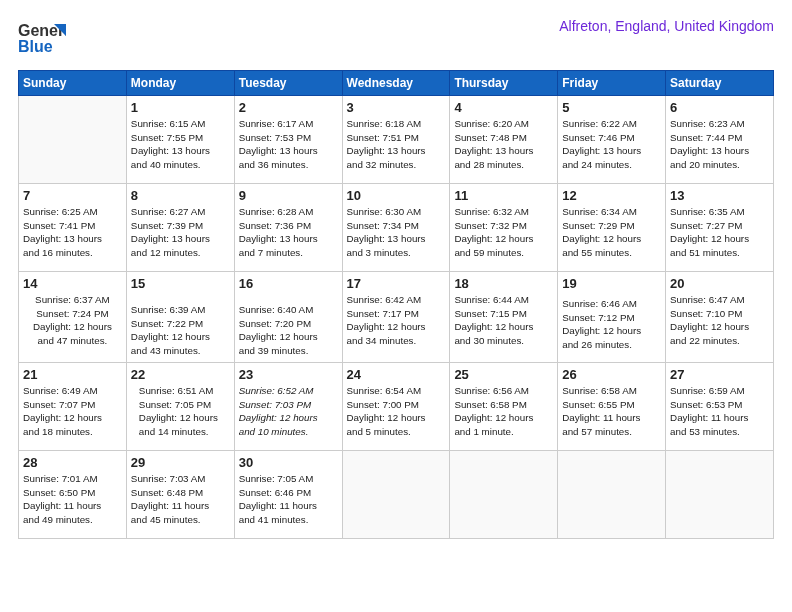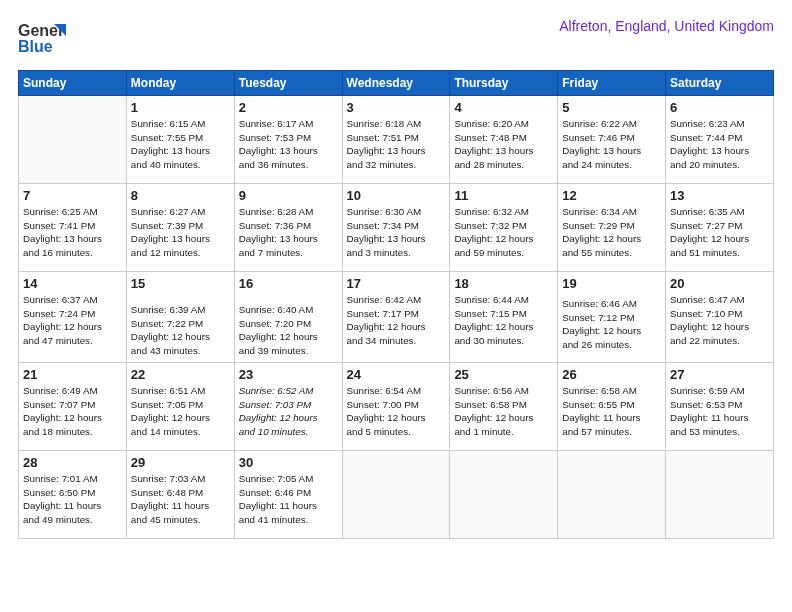--- a/index.html
+++ b/index.html
@@ -201,21 +201,21 @@
             <span class="day-number">13</span>
             <div class="day-info" style="white-space: pre-line;">Sunrise: 6:35 AM
 Sunset: 7:27 PM
 Daylight: 12 hours
 and 51 minutes.</div>
           </td>
         </tr>
         <tr>
           <td>
             <span class="day-number">14</span>
-            <div class="day-info" style="white-space: pre-line;">Sunrise: 6:37 AM
+            <div class="day-info" style="white-space: pre-line; text-align: center;">Sunrise: 6:37 AM
 Sunset: 7:24 PM
 Daylight: 12 hours
 and 47 minutes.</div>
           </td>
           <td>
             <span class="day-number">15</span>
             <div class="day-info" style="white-space: pre-line; margin-top: 12px;">Sunrise: 6:39 AM
 Sunset: 7:22 PM
 Daylight: 12 hours
 and 43 minutes.</div>
@@ -259,21 +259,21 @@
         <tr>
           <td>
             <span class="day-number">21</span>
             <div class="day-info" style="white-space: pre-line;">Sunrise: 6:49 AM
 Sunset: 7:07 PM
 Daylight: 12 hours
 and 18 minutes.</div>
           </td>
           <td>
             <span class="day-number">22</span>
-            <div class="day-info" style="white-space: pre-line;">Sunrise: 6:51 AM
+            <div class="day-info" style="white-space: pre-line; margin-left: 8px;">Sunrise: 6:51 AM
 Sunset: 7:05 PM
 Daylight: 12 hours
 and 14 minutes.</div>
           </td>
           <td>
             <span class="day-number">23</span>
             <div class="day-info" style="white-space: pre-line; font-style: italic;">Sunrise: 6:52 AM
 Sunset: 7:03 PM
 Daylight: 12 hours
 and 10 minutes.</div>

